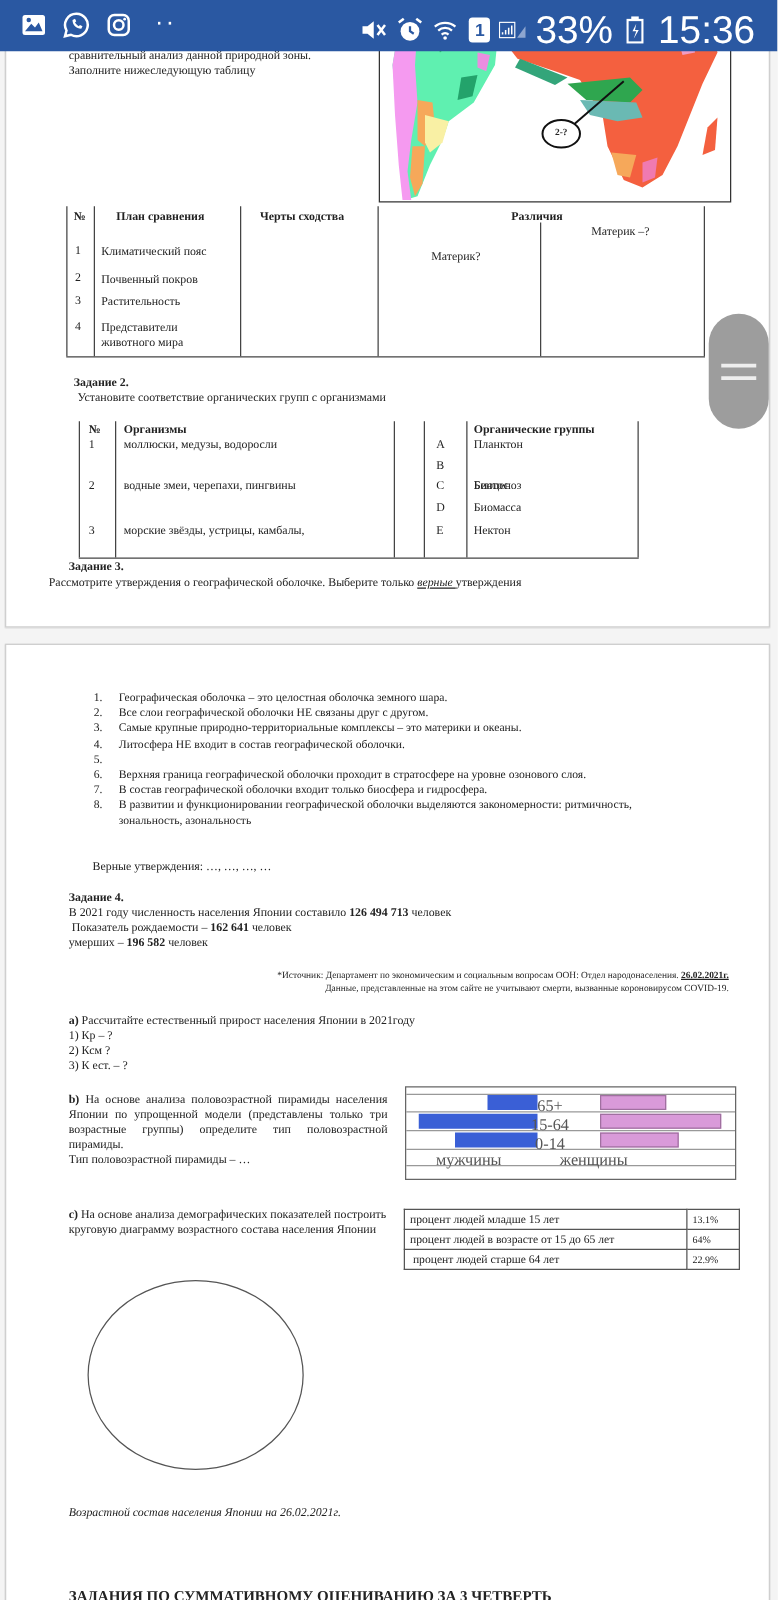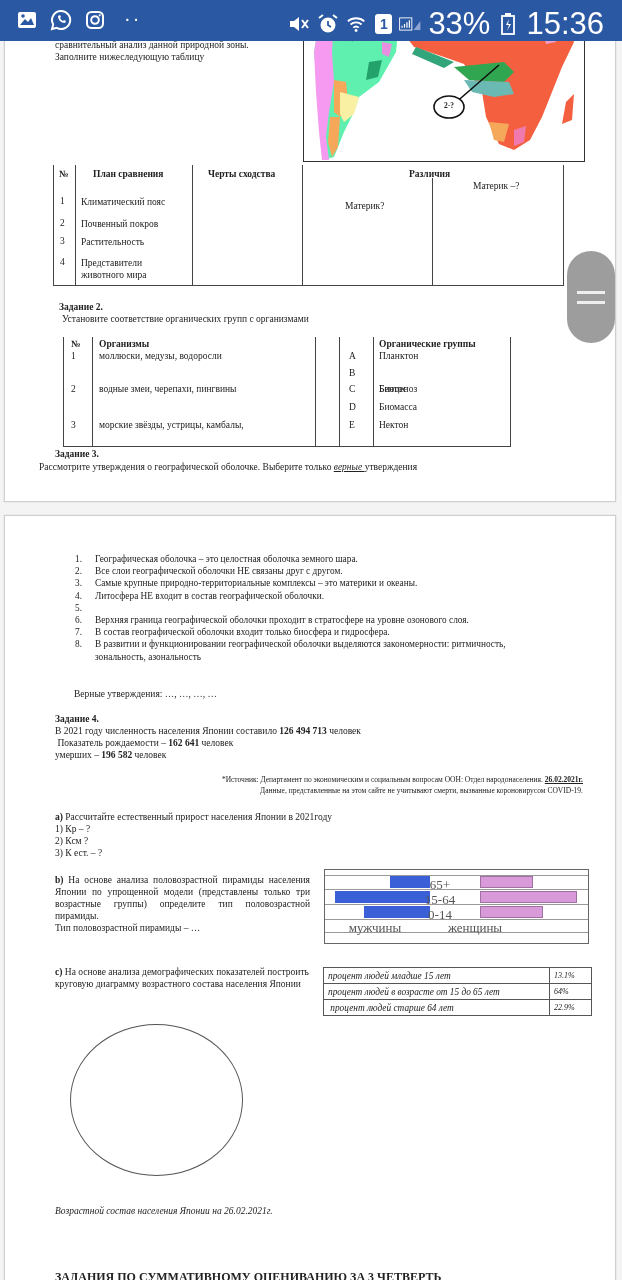--- a/index.html
+++ b/index.html
@@ -43,21 +43,21 @@
 
   
   .pyr { position: absolute; left: 319px; top: 353px; width: 265px; height: 75px; border: 1px solid #666; background: #fff; }
   .pyr .hl { position: absolute; left: 0; right: 0; border-top: 1px solid #999; }
   .bar { position: absolute; height: 12px; }
   .bar.m { background: #3a5fd6; }
   .bar.f { background: #d99ad9; border: 1px solid #a070a0; }
   .plab { position: absolute; font-size: 13px; color: #555; text-align: center; width: 40px; }
 
   
-  .agetbl { position: absolute; left: 318px; top: 451px; width: 269px; border: 1px solid #555; border-collapse: collapse; font-style: italic; }
+  .agetbl { position: absolute; left: 318px; top: 451px; width: 269px; border: 1px solid #555; border-collapse: collapse; }
   .agetbl td { border: 1px solid #555; font-size: 9.3px; height: 16px; padding: 0 4px; }
   .agetbl td.v { font-size: 8px; width: 42px; }
 
   .circle { position: absolute; left: 65px; top: 508px; width: 173px; height: 152px; border: 1.3px solid #555; border-radius: 50%; }
 
   
   .handle { position: absolute; left: 567px; top: 251px; width: 48px; height: 92px; border-radius: 24px; background: #9d9d9d; z-index: 5; }
   .handle .ln { position: absolute; left: 10px; width: 28px; height: 3px; background: #eee; }
 </style>
 </head>

